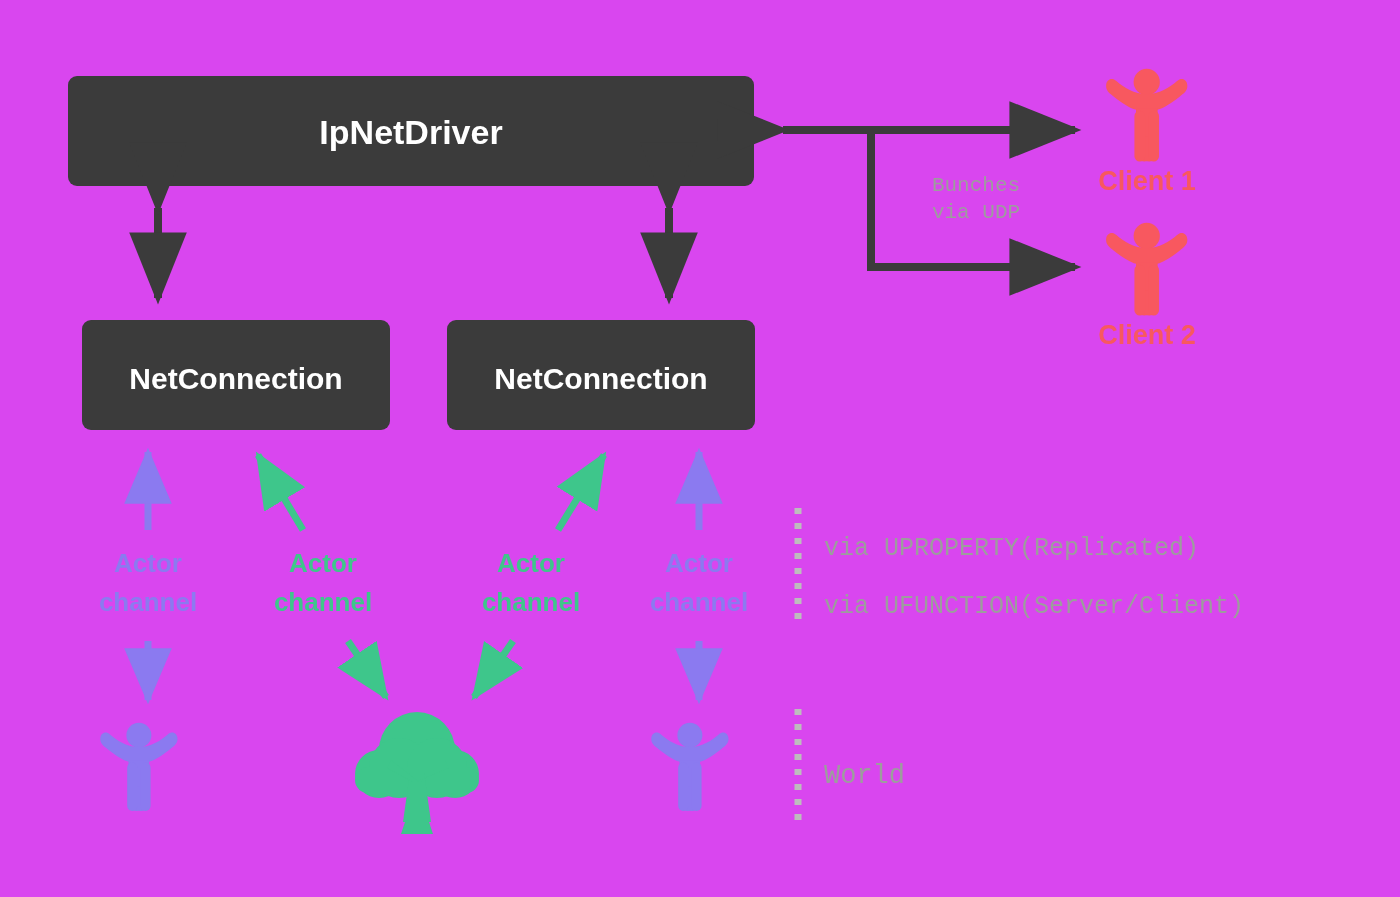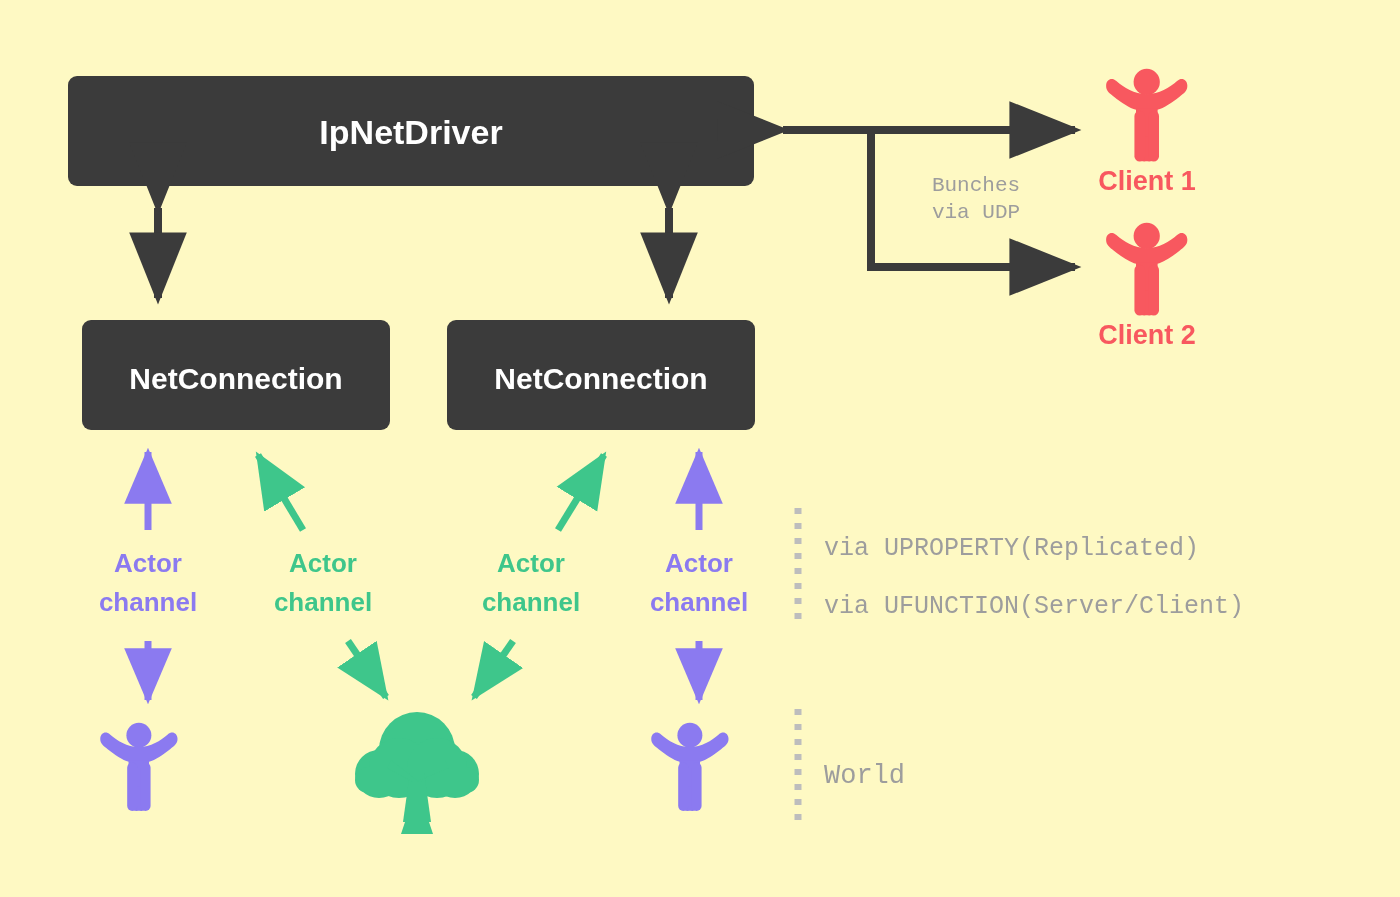--- a/index.html
+++ b/index.html
@@ -10,21 +10,21 @@
   body {
     width: 1400px;
     height: 897px;
     font-family: "Liberation Sans", sans-serif;
     overflow: hidden;
   }
   #diagram-root {
     position: relative;
     width: 1400px;
     height: 897px;
-    background: #fef9c3;
+    background: #d946ef;
   }
   svg.layer {
     position: absolute;
     top: 0;
     left: 0;
     width: 1400px;
     height: 897px;
   }
   .box-label {
     font-family: "Liberation Sans", sans-serif;

